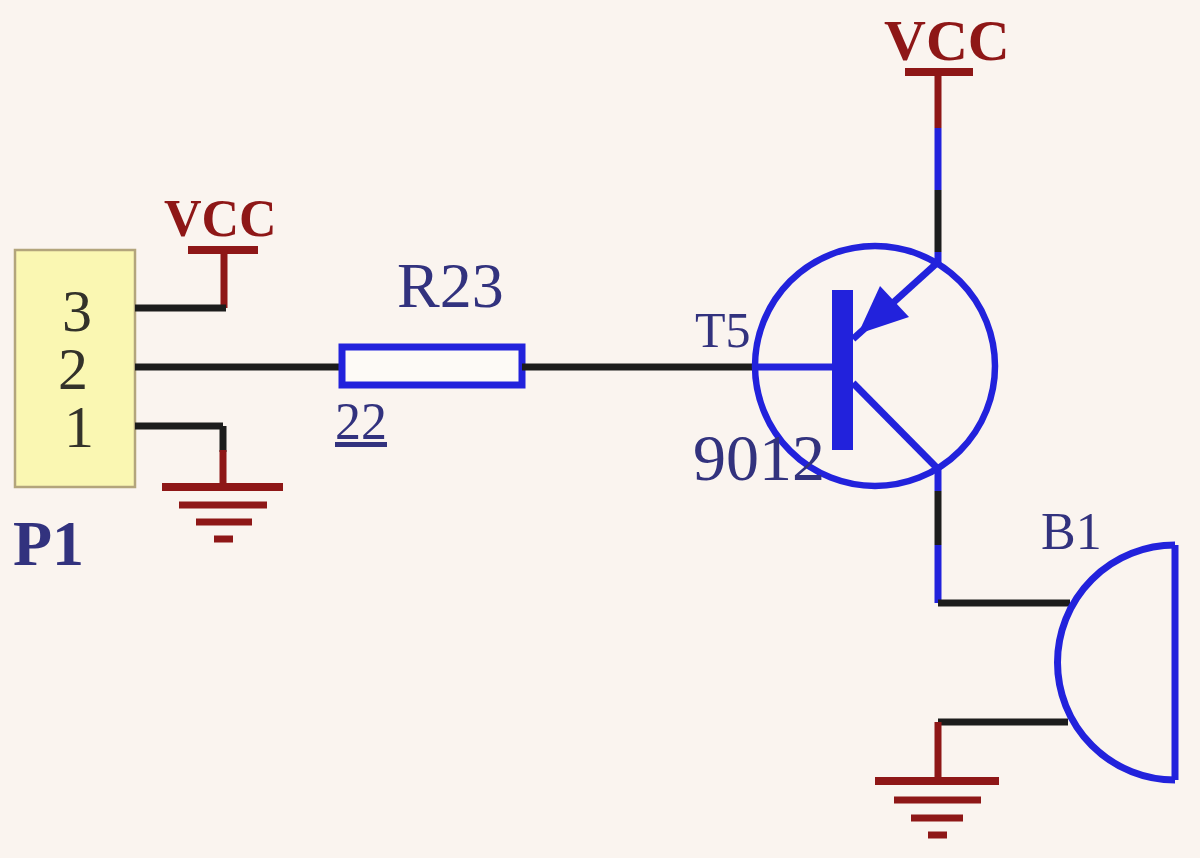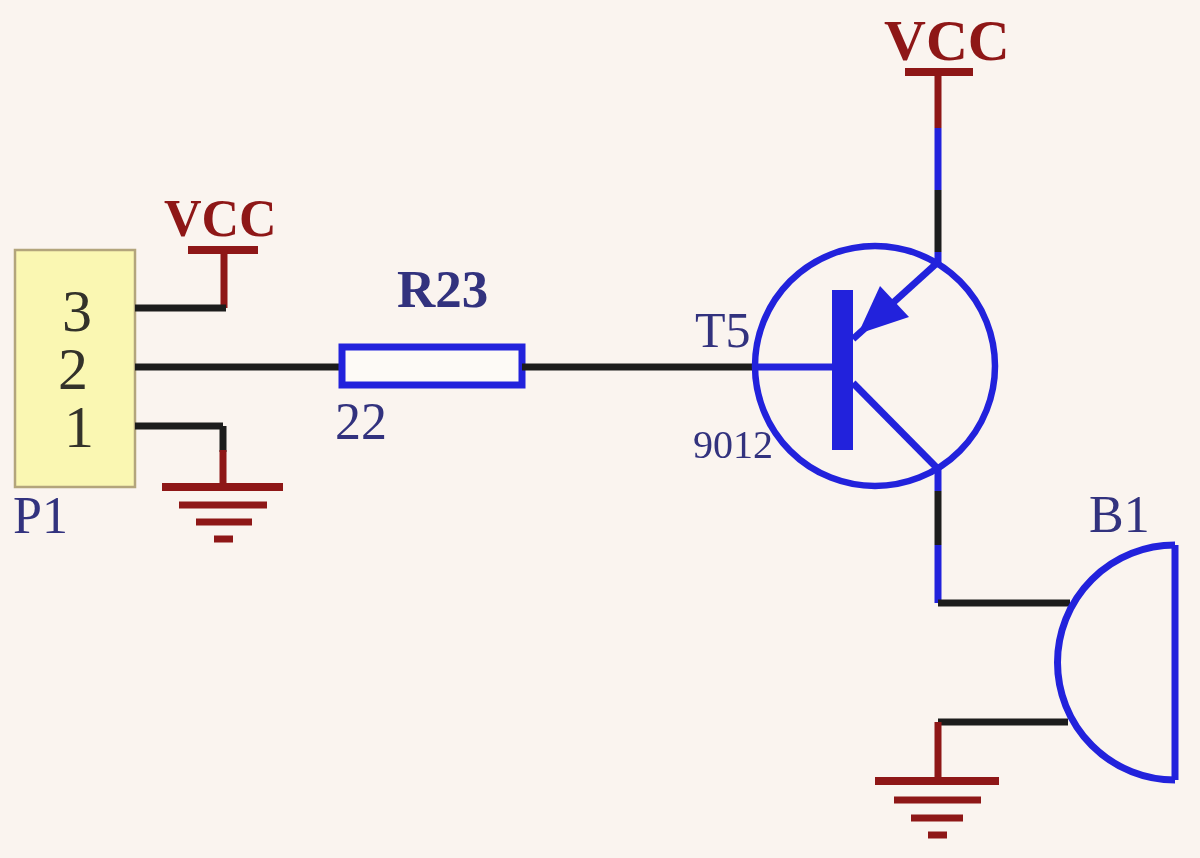--- a/index.html
+++ b/index.html
@@ -99,31 +99,31 @@
     <path d="M894 800 H981" class="wire-red"></path>
     <path d="M911 818 H963" class="wire-red"></path>
     <path d="M928 835 H947" class="wire-red"></path>
   </svg>
 
   <div class="label red-label" style="left:164px; top:193px; font-size:52px;">VCC</div>
 
 
   <div class="label red-label" style="left:884px; top:12px; font-size:58px;">VCC</div>
 
-  <div class="label navy-label" style="left:13px; top:490px; font-size:52px;">P1</div>
+  <div class="label navy-label" style="left:13px; top:512px; font-size:64px;font-weight:bold;">P1</div>
 
   <div class="label pin-label" style="left:62px; top:281px; font-size:60px;">3</div>
 
   <div class="label pin-label" style="left:58px; top:339px; font-size:60px;">2</div>
 
   <div class="label pin-label" style="left:64px; top:397px; font-size:60px;">1</div>
 
-  <div class="label navy-label" style="left:397px; top:263px; font-size:53px;font-weight:bold;">R23</div>
+  <div class="label navy-label" style="left:397px; top:254px; font-size:64px;">R23</div>
 
-  <div class="label navy-label" style="left:335px; top:396px; font-size:52px;">22</div>
+  <div class="label navy-label" style="left:335px; top:396px; font-size:52px;text-decoration:underline;">22</div>
 
   <div class="label navy-label" style="left:695px; top:305px; font-size:50px;">T5</div>
 
-  <div class="label navy-label" style="left:693px; top:425px; font-size:40px;">9012</div>
+  <div class="label navy-label" style="left:693px; top:425px; font-size:66px;">9012</div>
 
-  <div class="label navy-label" style="left:1041px; top:489px; font-size:52px;margin-left:48px;">B1</div>
+  <div class="label navy-label" style="left:1041px; top:506px; font-size:52px;">B1</div>
 
 </div>
 
 </body></html>

